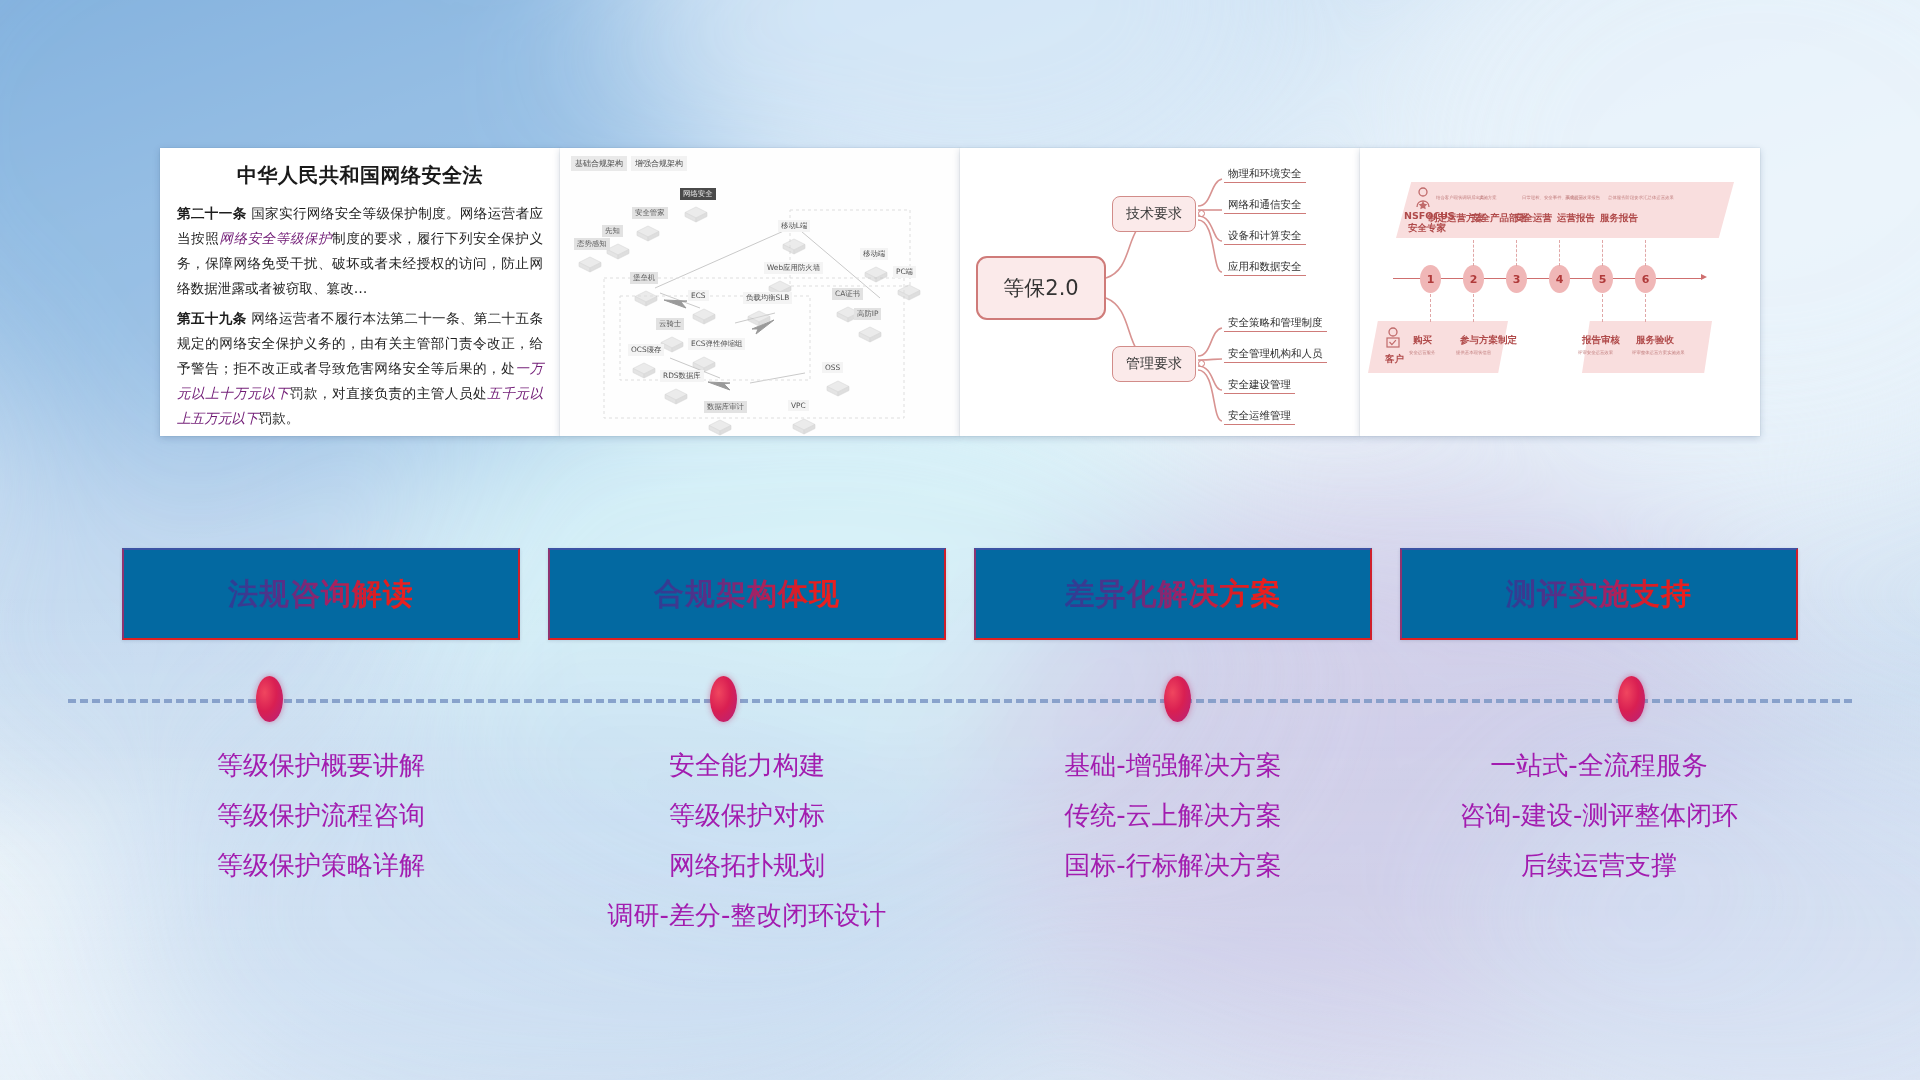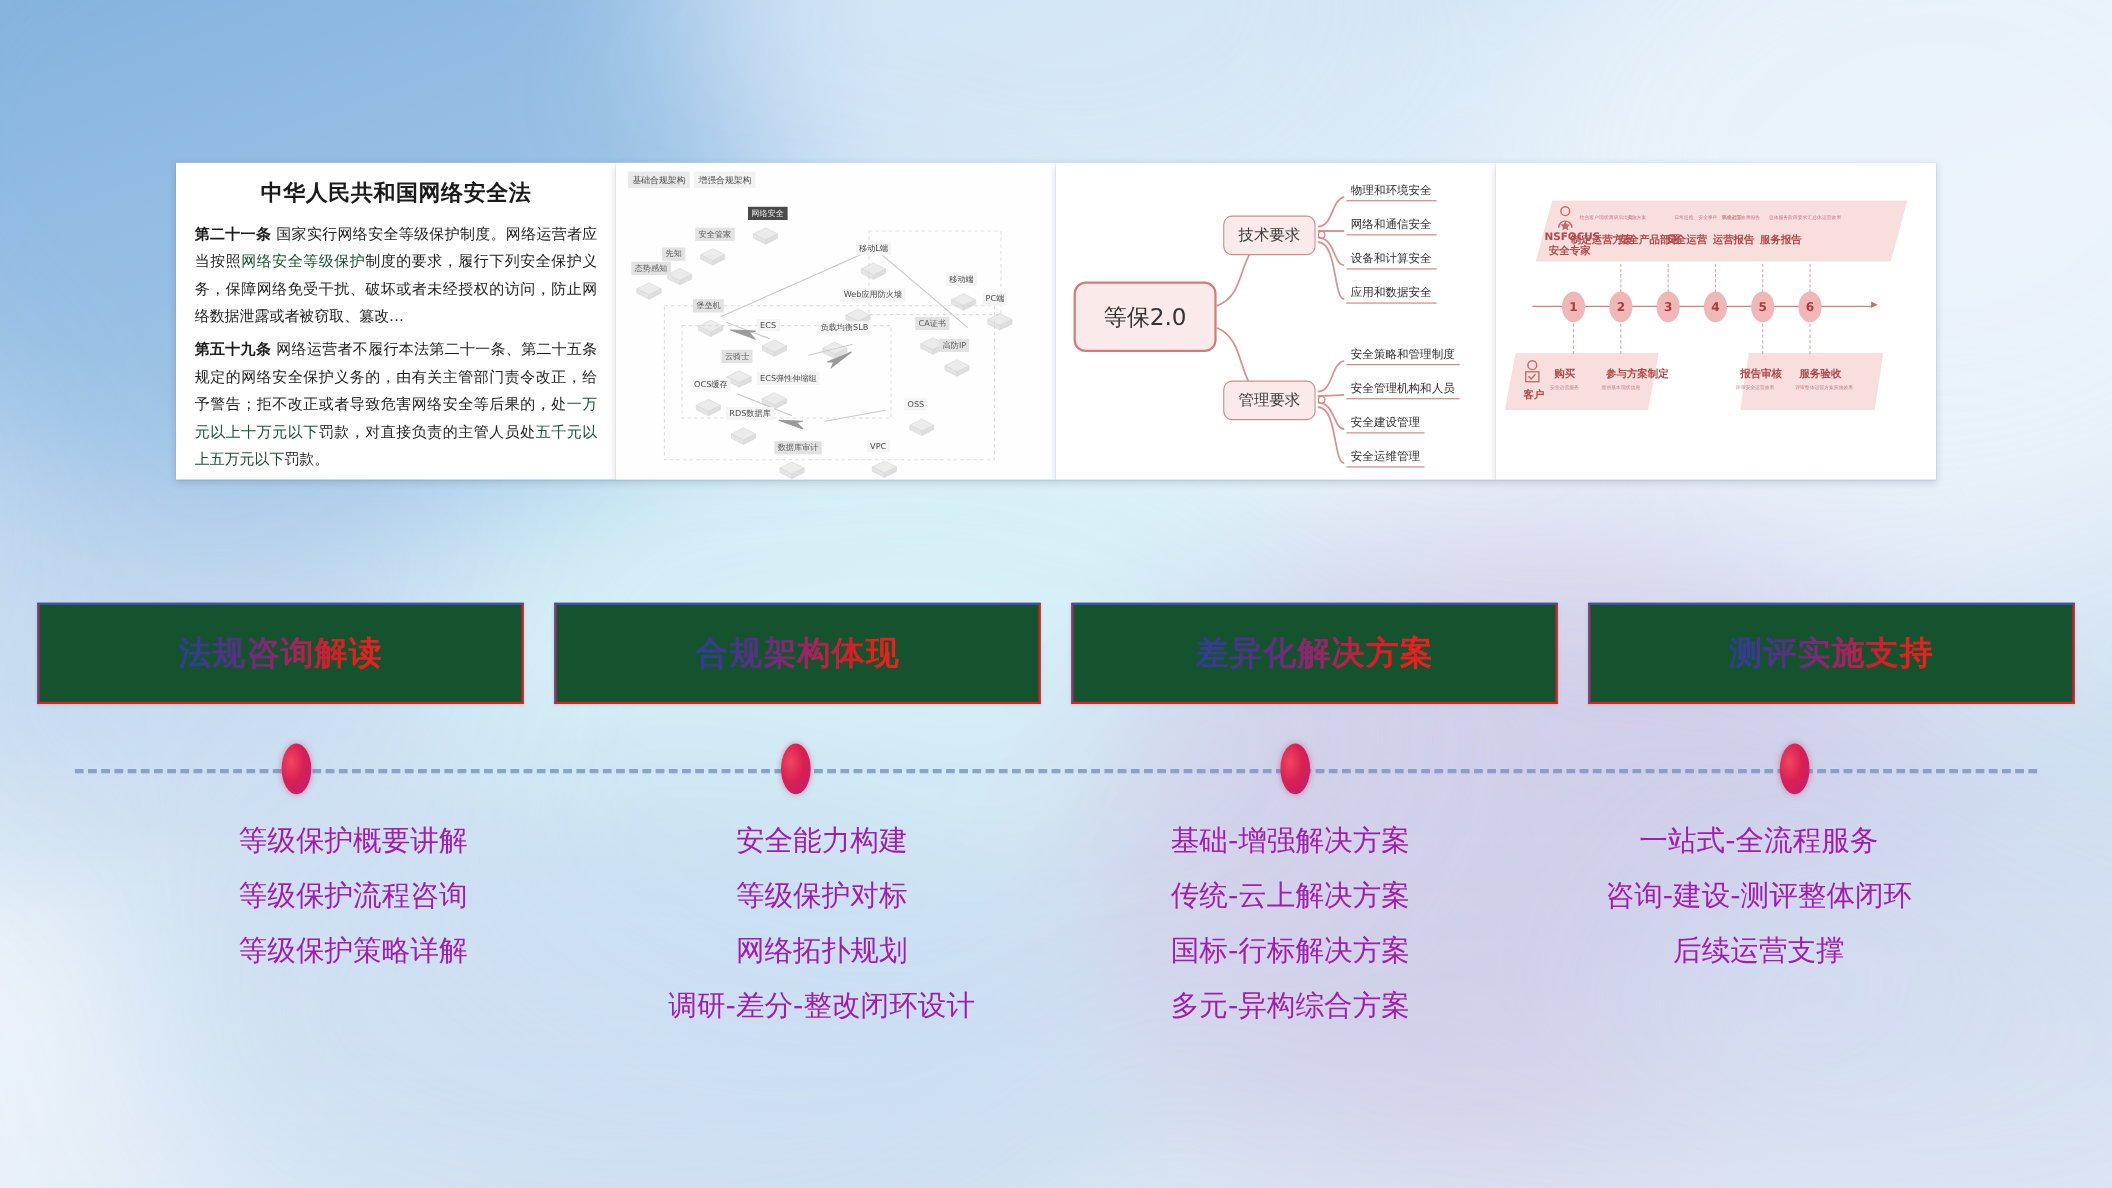--- a/index.html
+++ b/index.html
@@ -52,21 +52,21 @@
     text-align: center; font-size: 20px; font-weight: bold; color: #1a1a1a;
     letter-spacing: .5px; margin-bottom: 12px;
     font-family: "DejaVu Sans", sans-serif;
   }
   .law-p {
     font-size: 13.6px; line-height: 1.85; color: #1d1d1d; text-align: justify;
     font-family: "DejaVu Sans", sans-serif;
   }
   .law-p + .law-p { margin-top: 4px; }
   .law-art { font-weight: bold; }
-  .hl { color: #14532d; }
+  .hl { color: #701a75; font-style: italic; }
 
   
   .arch { width: 100%; height: 100%; background: #fefefe; position: relative; }
   .arch-tabs {
     position: absolute; left: 11px; top: 8px; display: flex; gap: 4px; z-index: 4;
   }
   .arch-tab {
     font-size: 8px; color: #4a4a4a; background: #e9e9e9; padding: 2px 4px;
     white-space: nowrap; font-family: "DejaVu Sans", sans-serif;
   }
@@ -136,21 +136,21 @@
     font-family: "DejaVu Sans", sans-serif;
   }
   .tl-conn { position: absolute; width: 0; border-left: 1px dashed #e0a6a6; }
 
   
   .heads {
     position: absolute; left: 0; top: 548px; width: 1920px;
     display: flex; justify-content: center; gap: 28px;
   }
   .head-box {
-    width: 442px; height: 92px; background: #14532d;
+    width: 398px; height: 92px; background: #0369a1;
     border-top: 2px solid #3b53a4; border-left: 2px solid #8e3470;
     border-right: 2px solid #d01f2a; border-bottom: 2px solid #e02020;
     display: flex; align-items: center; justify-content: center;
     box-shadow: 0 1px 3px rgba(40,70,110,.16);
   }
   .head-text {
     font-size: 30px; font-weight: bold; letter-spacing: 1px;
     font-family: "DejaVu Sans", sans-serif;
     background: linear-gradient(95deg, #2a3f96 0%, #5a2f86 30%, #a32264 55%, #e21d1d 80%, #ef2020 100%);
     -webkit-background-clip: text; background-clip: text;
@@ -505,21 +505,20 @@
     <div class="col">
         <div class="col-item">安全能力构建</div>
         <div class="col-item">等级保护对标</div>
         <div class="col-item">网络拓扑规划</div>
         <div class="col-item">调研-差分-整改闭环设计</div>
       </div>
     <div class="col">
         <div class="col-item">基础-增强解决方案</div>
         <div class="col-item">传统-云上解决方案</div>
         <div class="col-item">国标-行标解决方案</div>
-        <div class="col-item">多元-异构综合方案</div>
       </div>
     <div class="col">
         <div class="col-item">一站式-全流程服务</div>
         <div class="col-item">咨询-建设-测评整体闭环</div>
         <div class="col-item">后续运营支撑</div>
       </div>
   </div>
 
 </div>
 

